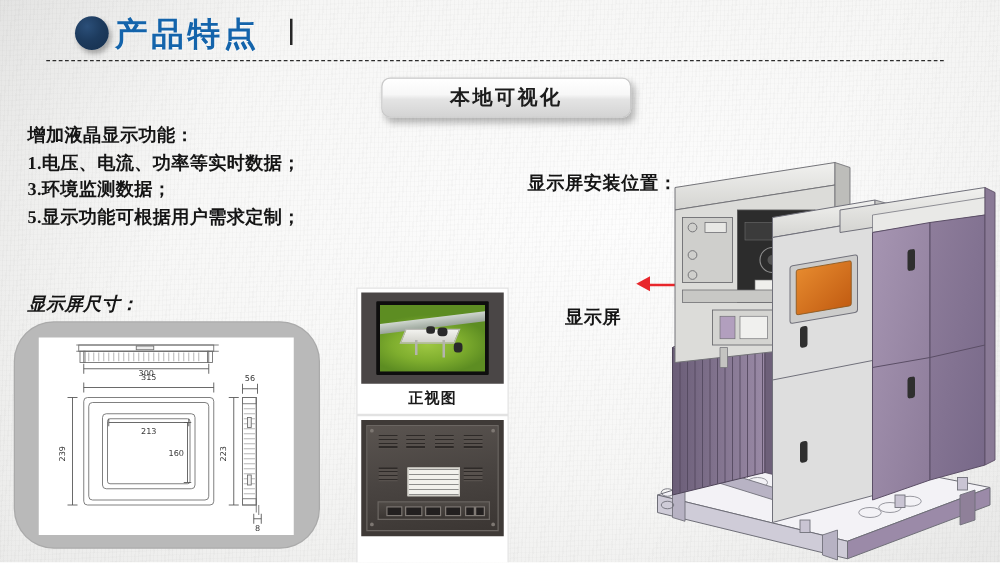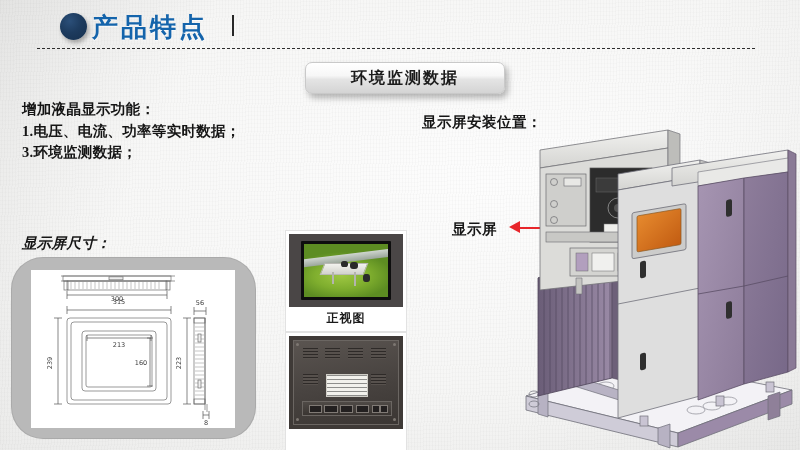--- a/index.html
+++ b/index.html
@@ -63,21 +63,21 @@
   .sizelabel{
     position:absolute;left:22px;top:234px;
     font-size:14.5px;font-weight:bold;color:#151515;letter-spacing:0.3px;
     font-family:"DejaVu Serif","Liberation Serif",serif;
     font-style:italic;
   }
 
   
   .rlabel{
     position:absolute;font-size:14.5px;font-weight:bold;color:#151515;letter-spacing:0.5px;
-    font-family:Liberation Sans, sans-serif;white-space:nowrap;
+    font-family:Liberation Sans, sans-serif;white-space:nowrap;margin-top:24px;
   }
   #lbl-install{left:422px;top:113px;}
   #lbl-screen{left:452px;top:220px;}
 
   
   .arrow-line{position:absolute;left:518px;top:227px;width:145px;height:2px;background:#e8262b;}
   .arrow-head{
     position:absolute;left:509px;top:221px;width:0;height:0;
     border-top:6px solid transparent;border-bottom:6px solid transparent;
     border-right:11px solid #e8262b;
@@ -159,27 +159,28 @@
 <body>
 
 <div id="slide">
 
   <div class="hdr-bullet"></div>
   <div class="hdr-title">产品特点</div>
   <div class="hdr-caret"></div>
   <div class="hdr-rule"></div>
 
   <div class="banner">
-    <span>环境监测数据</span>
+    <span>本地可视化</span>
   </div>
 
   <div class="bullets">
     <div class="ln">增加液晶显示功能：</div>
     <div class="ln">1.电压、电流、功率等实时数据；</div>
     <div class="ln">3.环境监测数据；</div>
+    <div class="ln">5.显示功能可根据用户需求定制；</div>
   </div>
   <div class="sizelabel">显示屏尺寸：</div>
 
   <div class="rlabel" id="lbl-install">显示屏安装位置：</div>
   <div class="rlabel" id="lbl-screen">显示屏</div>
   <div class="arrow-line"></div>
   <div class="arrow-head"></div>
 
   <div class="dwg">
     <div class="dwg-inner">

